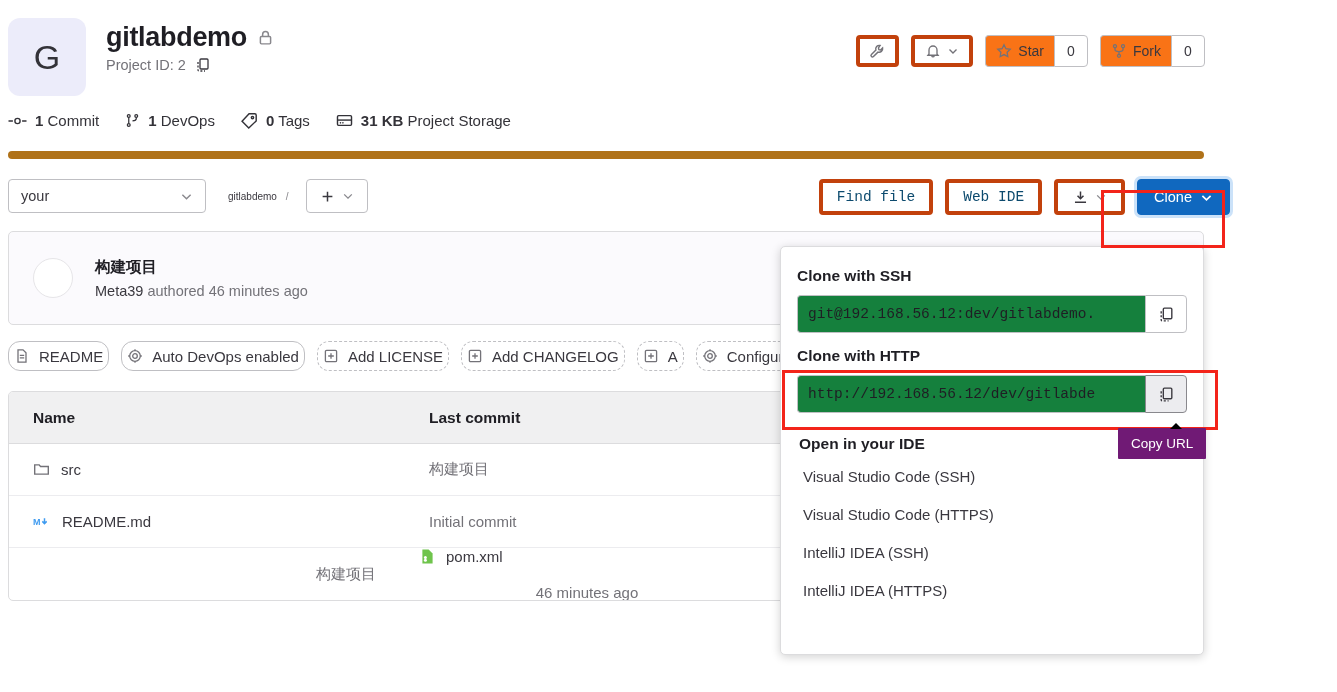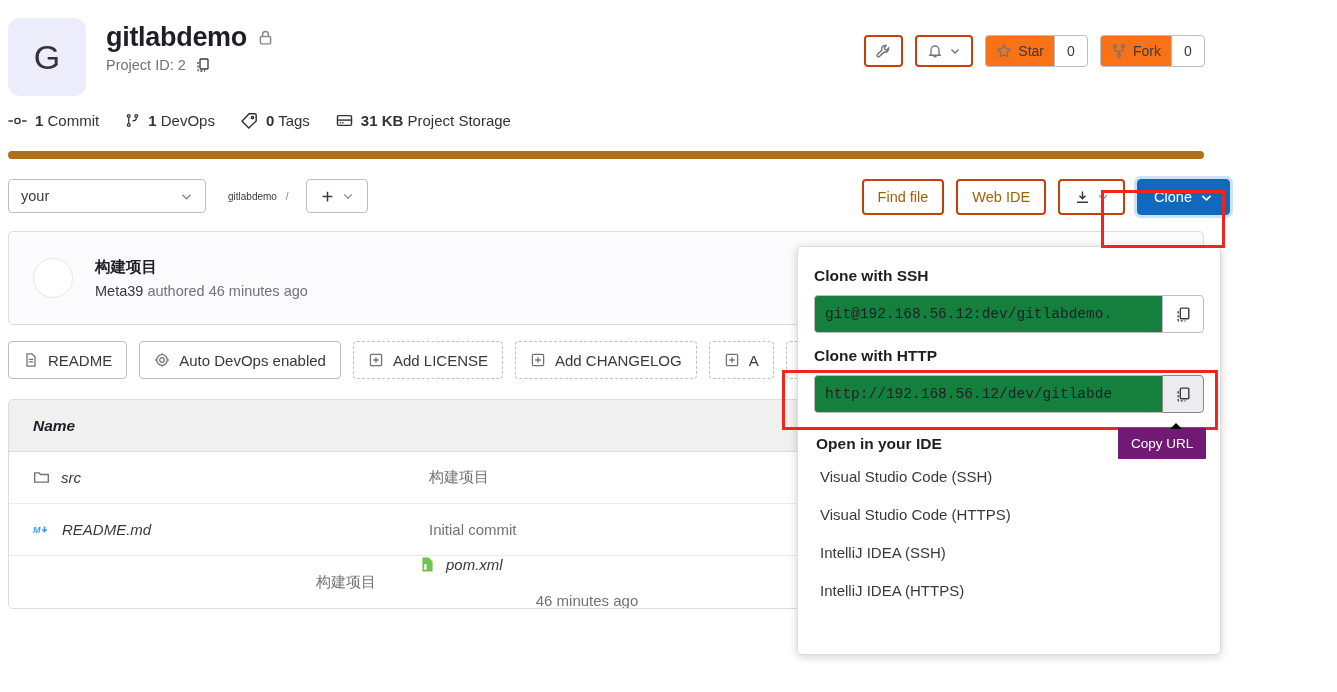--- a/index.html
+++ b/index.html
@@ -26,24 +26,24 @@
   .proj-title-row { display: flex; align-items: center; gap: 10px; }
   .proj-title { font-size: 27px; font-weight: 600; letter-spacing: -0.3px; color: #1f1e24; }
   .proj-id-row { display: flex; align-items: center; gap: 9px; margin-top: 4px; }
   .proj-id { font-size: 14.5px; color: #737278; }
 
   .hdr-actions {
     position: absolute; top: 35px; right: 132px;
     display: flex; align-items: center; gap: 12px;
   }
   .btn {
-    background: #fff; border: 2px solid #c2410c; border-radius: 4px;
+    background: #fff; border: 4px solid #c2410c; border-radius: 4px;
     height: 32px; display: inline-flex; align-items: center; gap: 6px;
-    padding: 0 10px; font-size: 14px; color: #a16207; cursor: pointer;
-    font-family: Liberation Sans, sans-serif; line-height: 1;
+    padding: 0 10px; font-size: 14px; color: #0c4a6e; cursor: pointer;
+    font-family: Liberation Mono, monospace; line-height: 1;
   }
   .btn.icon-only { padding: 0 9px; }
   .split { display: inline-flex; align-items: stretch; }
   .split .lft {
     border: 1px solid #bfbfc3; border-right: none; border-radius: 4px 0 0 4px;
     height: 32px; display: inline-flex; align-items: center; gap: 6px;
     padding: 0 10px; font-size: 14px; background: #f97316; color: #3a383f;
   }
   .split .rgt {
     border: 1px solid #bfbfc3; border-radius: 0 4px 4px 0;
@@ -95,39 +95,39 @@
   }
   .commit-ava { width: 40px; height: 40px; border-radius: 50%; border: 1px solid #e6e5e8; background: #fff; flex: none; }
   .commit-txt { margin-left: 22px; }
   .commit-title { font-size: 15.5px; font-weight: 700; color: #1f1e24; }
   .commit-sub { font-size: 14.5px; color: #737278; margin-top: 5px; }
   .commit-sub .author { color: #3a383f; }
 
   
   .chips { display: flex; flex-wrap: wrap; gap: 12px; margin: 16px 8px 0 8px; width: 1196px; }
   .chip {
-    height: 38px; border: 1px solid #bfbfc3; border-radius: 4px; background: #fff;
-    display: inline-flex; align-items: center; gap: 9px; padding: 0 14px;
+    height: 30px; border: 1px solid #bfbfc3; border-radius: 12px; background: #fff;
+    display: inline-flex; align-items: center; gap: 9px; padding: 0 5px;
     font-size: 15px; color: #3a383f;
   }
   .chip.dashed { border-style: dashed; }
 
   
   .tbl { margin: 20px 8px 0 8px; width: 1196px; border: 1px solid #dcdcde; border-radius: 5px; overflow: hidden; background: #fff; }
   .tbl-head { display: flex; background: #f0f0f1; height: 52px; align-items: center; border-bottom: 1px solid #dcdcde; }
   .tbl-head .c { font-size: 15.5px; font-weight: 700; color: #1f1e24; }
   .trow { display: flex; height: 52px; align-items: center; border-bottom: 1px solid #ececef; }
   .trow:last-child { border-bottom: none; flex-direction: column; }
-  .c-name { width: 420px; padding-left: 24px; display: flex; align-items: center; gap: 11px; font-size: 15px; color: #3a383f; font-style: italic; }
+  .c-name { width: 420px; padding-left: 24px; display: flex; align-items: center; gap: 11px; font-size: 15px; color: #3a383f; }
   .c-msg { width: 580px; font-size: 15px; color: #737278; }
   .c-age { flex: 1; text-align: right; padding-right: 38px; font-size: 15px; color: #737278; }
 
   
   .clone-pop {
-    position: absolute; left: 797px; top: 246px; width: 424px; height: 409px;
+    position: absolute; left: 780px; top: 246px; width: 424px; height: 409px;
     background: #fff; border: 1px solid #dcdcde; border-radius: 5px;
     box-shadow: 0 2px 10px rgba(0,0,0,.18); z-index: 30; padding: 14px 16px 0 16px;
   }
   .pop-h { font-size: 15.5px; font-weight: 700; color: #1f1e24; margin: 6px 0 10px 0; }
   .url-wrap { display: flex; align-items: stretch; margin-bottom: 14px; }
   .url-input {
     flex: 1; height: 38px; border: 1px solid #bfbfc3; border-right: none;
     border-radius: 4px 0 0 4px; background: #15803d; padding: 0 10px;
     font-family: "Liberation Mono", monospace; font-size: 14.5px; color: #1f1e24;
     display: flex; align-items: center; overflow: hidden; white-space: nowrap;
@@ -405,20 +405,21 @@
           <path d="M8 1.2v1.5M8 13.3v1.5M1.2 8h1.5M13.3 8h1.5"></path>
         </svg>
       </span>
       <span>Configure Integrations</span>
     </div>
   </div>
 
   <div class="tbl">
     <div class="tbl-head">
       <div class="c c-name">Name</div>
+      <div class="c c-msg">Last commit</div>
       <div class="c c-age"></div>
     </div>
     <div class="trow">
       <div class="c-name">
         <span>
           <svg width="17" height="17" viewBox="0 0 16 16" fill="none" stroke="#737278" stroke-width="1.3">
             <path d="M1.6 3.6h4.2l1.3 1.6h7.3v7.2H1.6z"></path>
           </svg>
         </span>
         <span>src</span>

